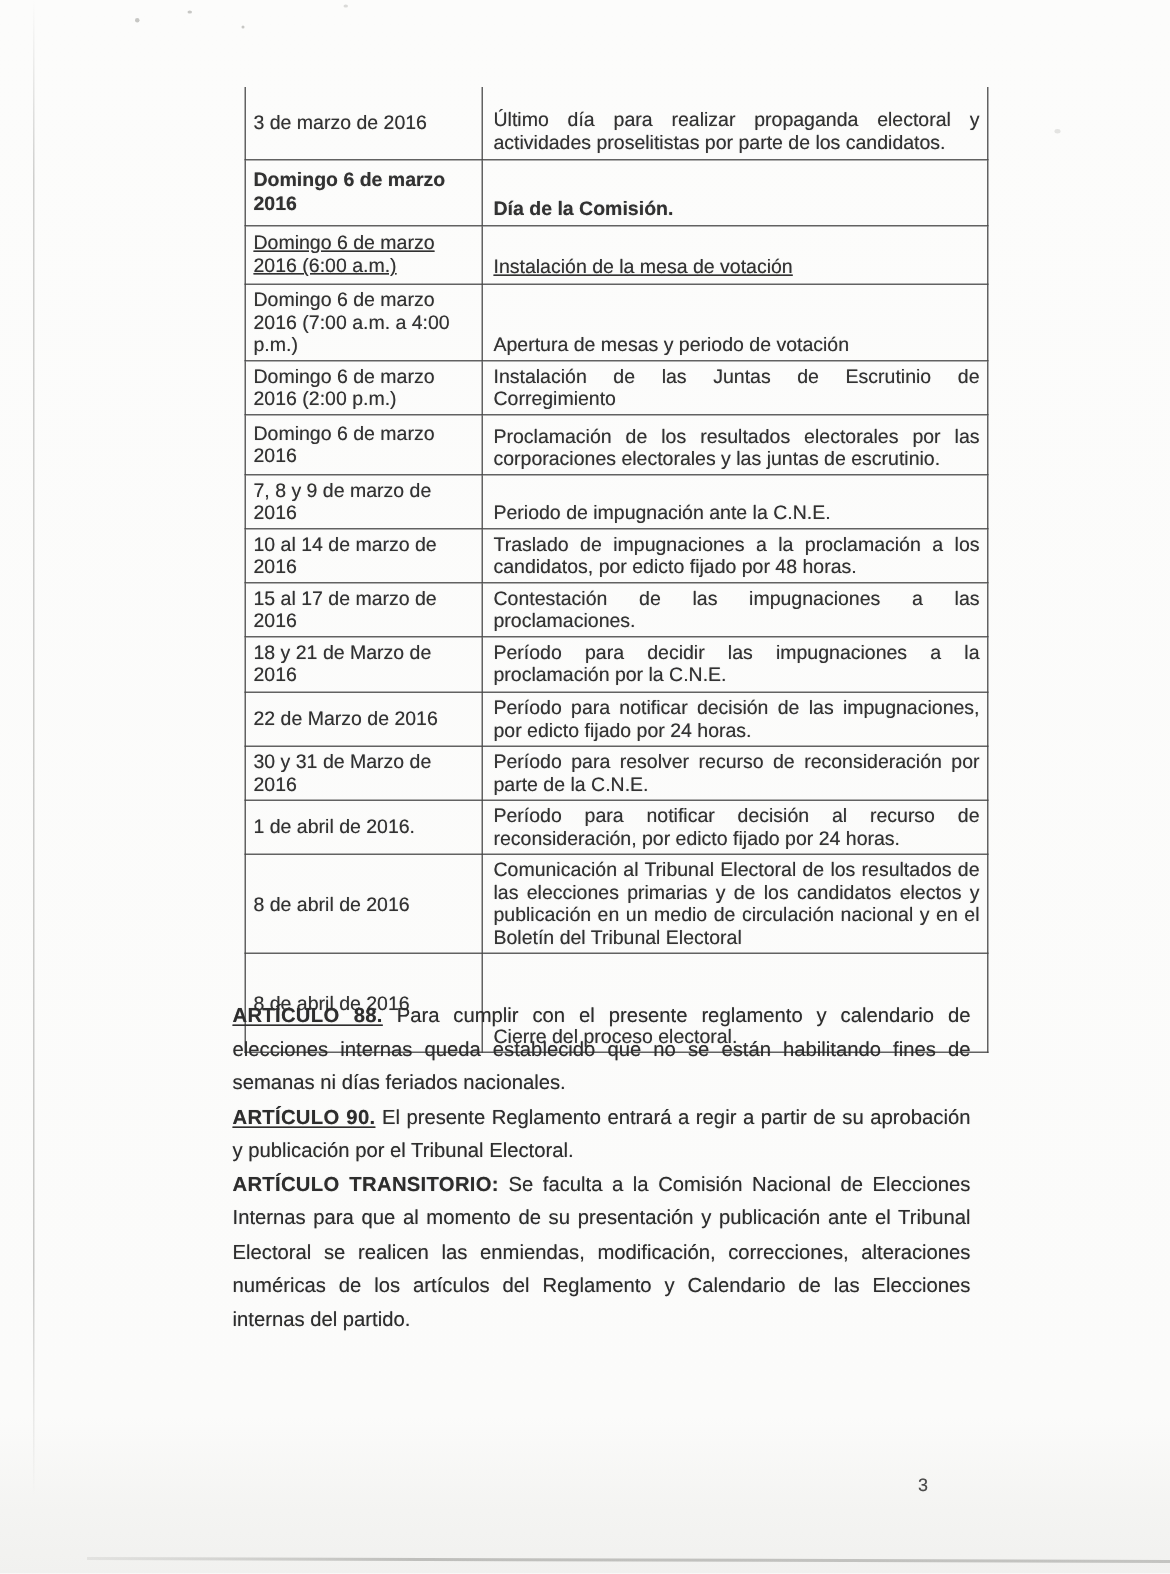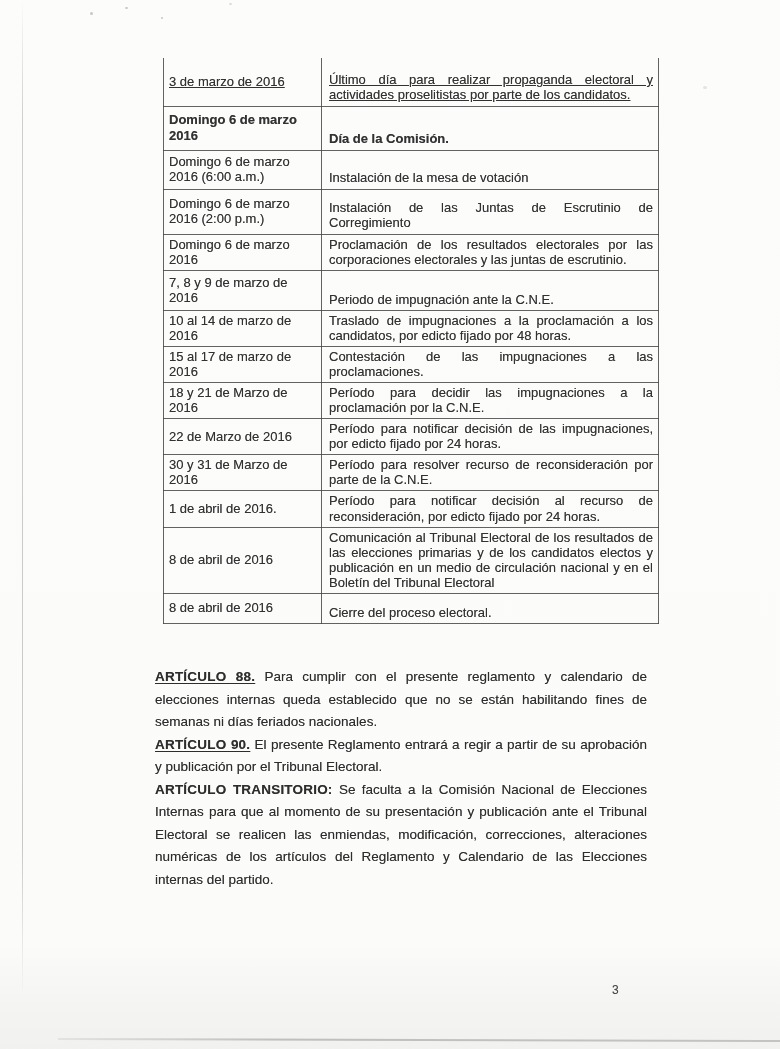--- a/index.html
+++ b/index.html
@@ -41,37 +41,37 @@
     width: 474px;
     font-size: 13px;
     line-height: 1.16;
     color: #323232;
     text-shadow: 0 0 .5px rgba(40,40,40,.55);
   }
   table.cal td {
     border: 1px solid rgba(70,70,70,.85);
     overflow: hidden;
   }
-  table.cal tr:first-child td { border-top: none; text-decoration: underline; }
+  table.cal tr:first-child td { border-top: none; }
   td.date-cell {
     width: 148px;
     vertical-align: middle;
     padding: 2px 4px 3px 5px;
   }
   td.activity-cell {
     width: 324px;
     vertical-align: bottom;
     padding: 2px 5px 3px 7px;
     text-align: justify;
   }
   tr.bold-row td { font-weight: 700; }
   
   table.cal tr:nth-child(1)  { height: 48px; }
   table.cal tr:nth-child(2)  { height: 44px; }
-  table.cal tr:nth-child(3)  { height: 39px; }
+  table.cal tr:nth-child(3)  { height: 39px; text-decoration: underline; }
   table.cal tr:nth-child(4)  { height: 45px; }
   table.cal tr:nth-child(5)  { height: 34px; }
   table.cal tr:nth-child(6)  { height: 40px; }
   table.cal tr:nth-child(7)  { height: 31px; }
   table.cal tr:nth-child(8)  { height: 34px; }
   table.cal tr:nth-child(9)  { height: 31px; }
   table.cal tr:nth-child(10) { height: 35px; }
   table.cal tr:nth-child(11) { height: 30px; }
   table.cal tr:nth-child(12) { height: 30px; }
   table.cal tr:nth-child(13) { height: 34px; }
@@ -116,20 +116,24 @@
             <td class="date-cell">3 de marzo de 2016</td>
             <td class="activity-cell">Último día para realizar propaganda electoral y actividades proselitistas por parte de los candidatos.</td>
           </tr>
           <tr class="bold-row">
             <td class="date-cell">Domingo 6 de marzo 2016</td>
             <td class="activity-cell">Día de la Comisión.</td>
           </tr>
           <tr>
             <td class="date-cell">Domingo 6 de marzo 2016 (6:00 a.m.)</td>
             <td class="activity-cell">Instalación de la mesa de votación</td>
+          </tr>
+          <tr>
+            <td class="date-cell">Domingo 6 de marzo 2016 (7:00 a.m. a 4:00 p.m.)</td>
+            <td class="activity-cell">Apertura de mesas y periodo de votación</td>
           </tr>
           <tr>
             <td class="date-cell">Domingo 6 de marzo 2016 (2:00 p.m.)</td>
             <td class="activity-cell">Instalación de las Juntas de Escrutinio de Corregimiento</td>
           </tr>
           <tr>
             <td class="date-cell">Domingo 6 de marzo 2016</td>
             <td class="activity-cell">Proclamación de los resultados electorales por las corporaciones electorales y las juntas de escrutinio.</td>
           </tr>
           <tr>

